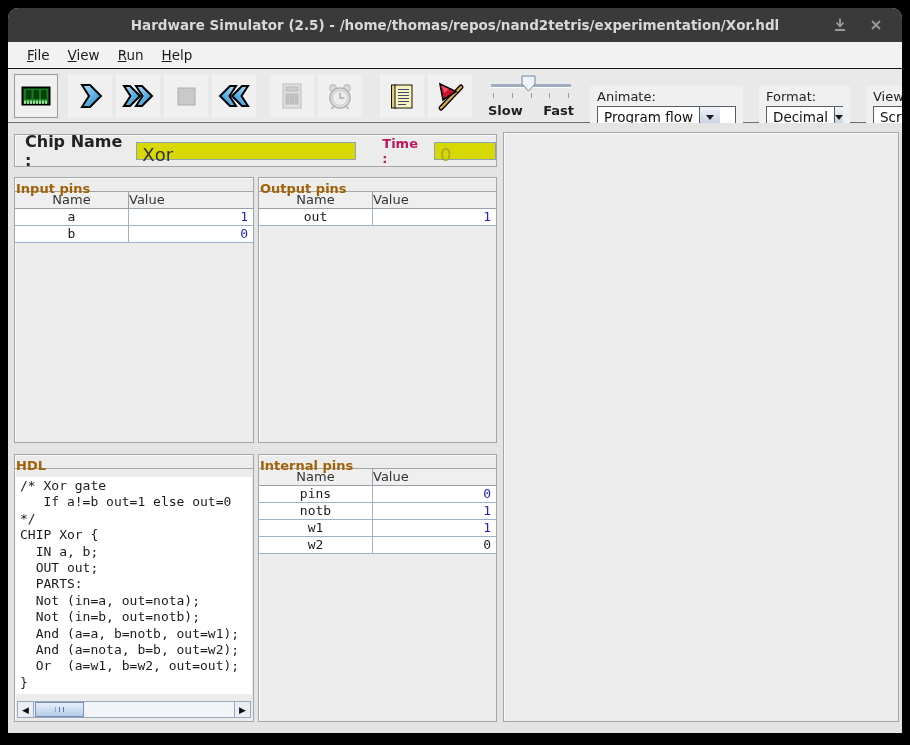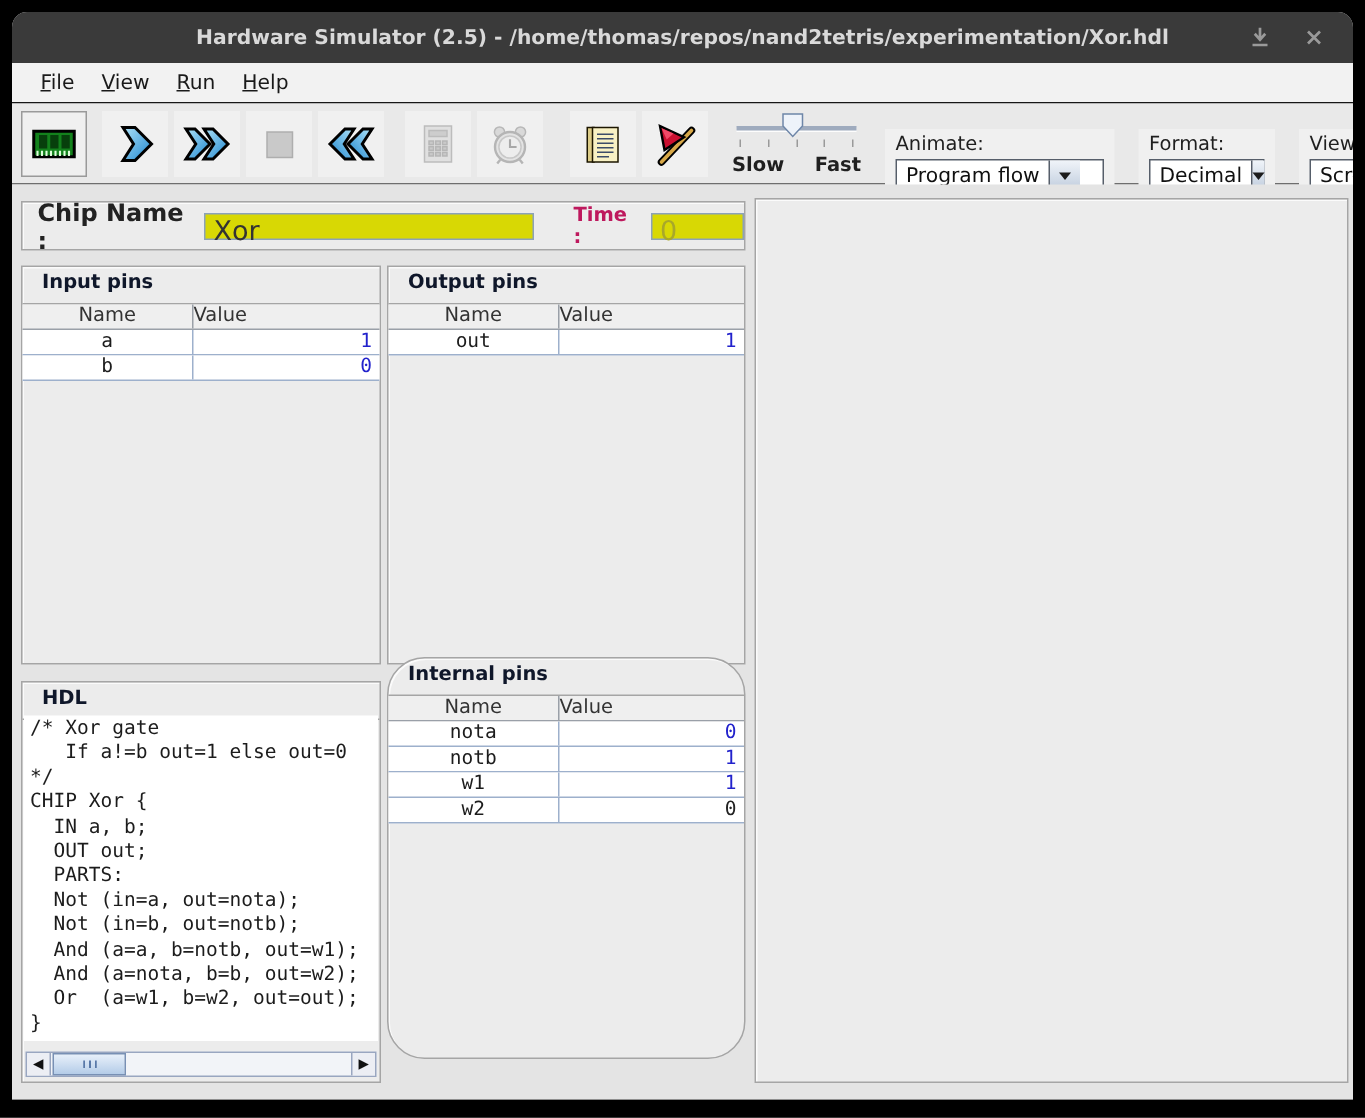--- a/index.html
+++ b/index.html
@@ -33,21 +33,21 @@
   .tb-group { margin-left:16px; background:#f0f0f0; padding:3px 7px 5px 7px; flex:0 0 auto;margin-top:28px; }
   .tb-group .glabel { font-size:13px; color:#1f1f1f; margin-bottom:2px; }
   .combo { display:flex; height:22px; border:1px solid #565e6a; background:#fff; }
   .combo-text { font-size:13.5px; color:#101010; padding:2px 6px 0 6px; white-space:nowrap; }
   .combo-btn { width:21px; border-left:1px solid #565e6a; background:linear-gradient(#f0f4f9,#bfccdd); display:flex; align-items:center; justify-content:center; }
   .tri { width:0; height:0; border-left:4.5px solid transparent; border-right:4.5px solid transparent; border-top:5.5px solid #1c1c1c; }
 
   
   .content { position:relative; height:610px; background:#e4e4e4; }
   .panel { position:absolute; background:#ececec; border:1px solid #a5a5a5; box-shadow:inset 1px 1px 0 #fbfbfb; }
-  .panel-title { height:25px; line-height:21px; padding-left:13px; font-size:13px; font-weight:bold; color:#0f172a; border-bottom:1px solid #a5a5a5; }
+  .panel-title { height:14px; line-height:21px; padding-left:1px; font-size:13px; font-weight:bold; color:#a16207; border-bottom:1px solid #a5a5a5; }
 
   
   .chipbar { left:6px; top:11px; width:483px; height:33px; display:flex; align-items:center; }
   .cb-label { font-size:16px; font-weight:bold; color:#222; margin-left:10px; }
   .yfield { height:18px; background:#d8d804; border:1px solid #8ca2b8; font-size:18px; color:#333; padding:1px 0 0 5px; }
   .cb-name { width:228px; margin-left:6px; }
   .cb-timelabel { font-size:13px; font-weight:bold; color:#be185d; margin-left:26px; }
   .cb-time { width:64px; margin-left:8px; color:#a8a82a; }
 
   
@@ -68,21 +68,21 @@
   .sb-btn { position:absolute; top:0; bottom:0; width:16px; background:#eceef4; display:flex; align-items:center; justify-content:center; font-size:9px; color:#111; }
   .sb-left { left:0; border-right:1px solid #99a6c0; }
   .sb-right { right:0; border-left:1px solid #99a6c0; }
   .sb-thumb { position:absolute; left:17px; width:49px; top:0; bottom:0; background:linear-gradient(#e8f0fa,#b4cce8); border:1px solid #7890b4; }
   .sb-thumb::after { content:""; position:absolute; left:50%; top:4px; bottom:4px; width:9px; transform:translateX(-50%);
     background:repeating-linear-gradient(90deg,#5878a8 0 1px,transparent 1px 4px); }
 
   .pos-input    { left:6px;   top:54px;  width:240px; height:266px; }
   .pos-output   { left:250px; top:54px;  width:239px; height:266px; }
   .pos-hdl      { left:6px;   top:331px; width:240px; height:268px; }
-  .pos-internal { left:250px; top:315px; width:239px; height:268px;border-radius:25px; }
+  .pos-internal { left:250px; top:331px; width:239px; height:268px; }
   .pos-right    { left:495px; top:9px;   width:396px; height:590px; }
 </style>
 </head>
 <body>
 
 <div class="window">
 
   <div class="titlebar">
     <div class="title">Hardware Simulator (2.5) - /home/thomas/repos/nand2tetris/experimentation/Xor.hdl</div>
     <div class="win-btns">
@@ -341,21 +341,21 @@
     </div>
 
     <div class="panel pos-internal">
       <div class="panel-title">Internal pins</div>
       <div class="tbl">
         <div class="thead">
           <div class="c1">Name</div>
           <div class="c2">Value</div>
         </div>
         <div class="trow">
-          <div class="c1">nota</div>
+          <div class="c1">pins</div>
           <div class="c2" style="color: rgb(34, 34, 204);">0</div>
         </div>
         <div class="trow">
           <div class="c1">notb</div>
           <div class="c2" style="color: rgb(34, 34, 204);">1</div>
         </div>
         <div class="trow">
           <div class="c1">w1</div>
           <div class="c2" style="color: rgb(34, 34, 204);">1</div>
         </div>

